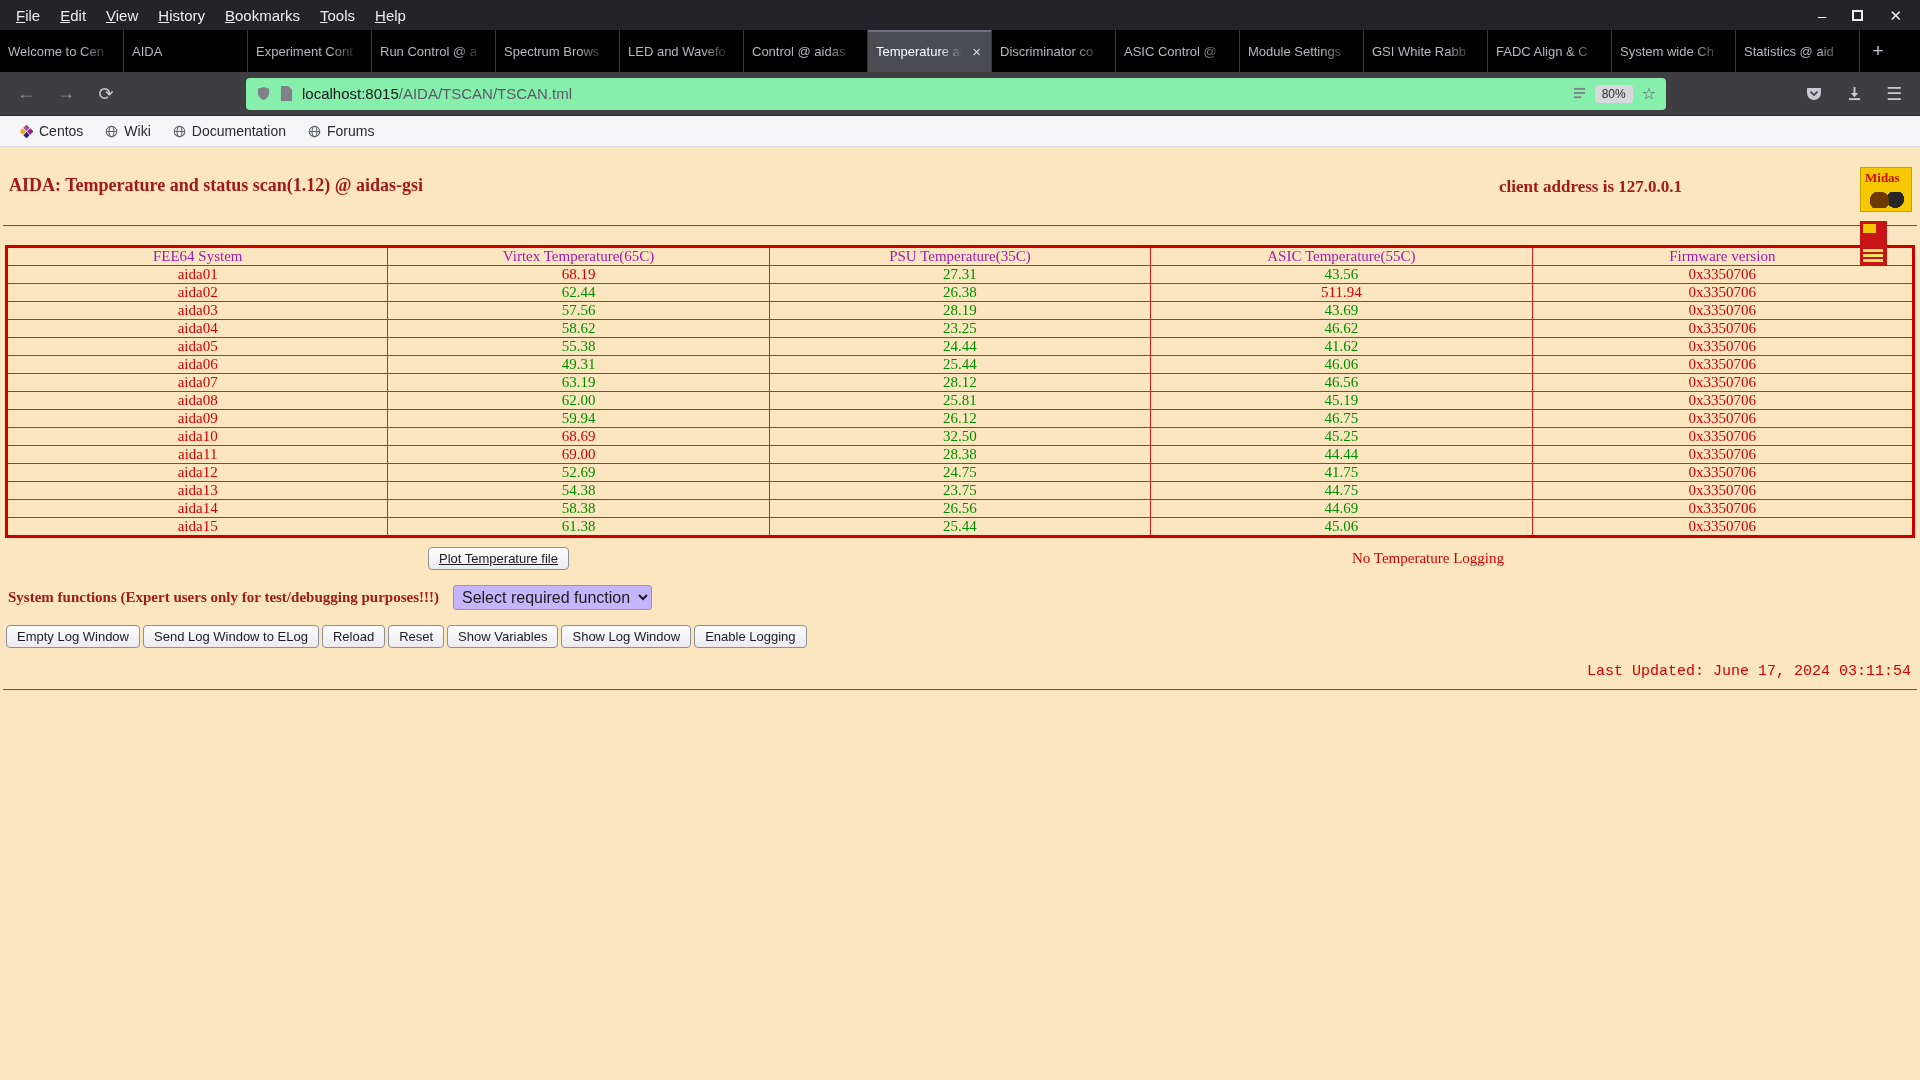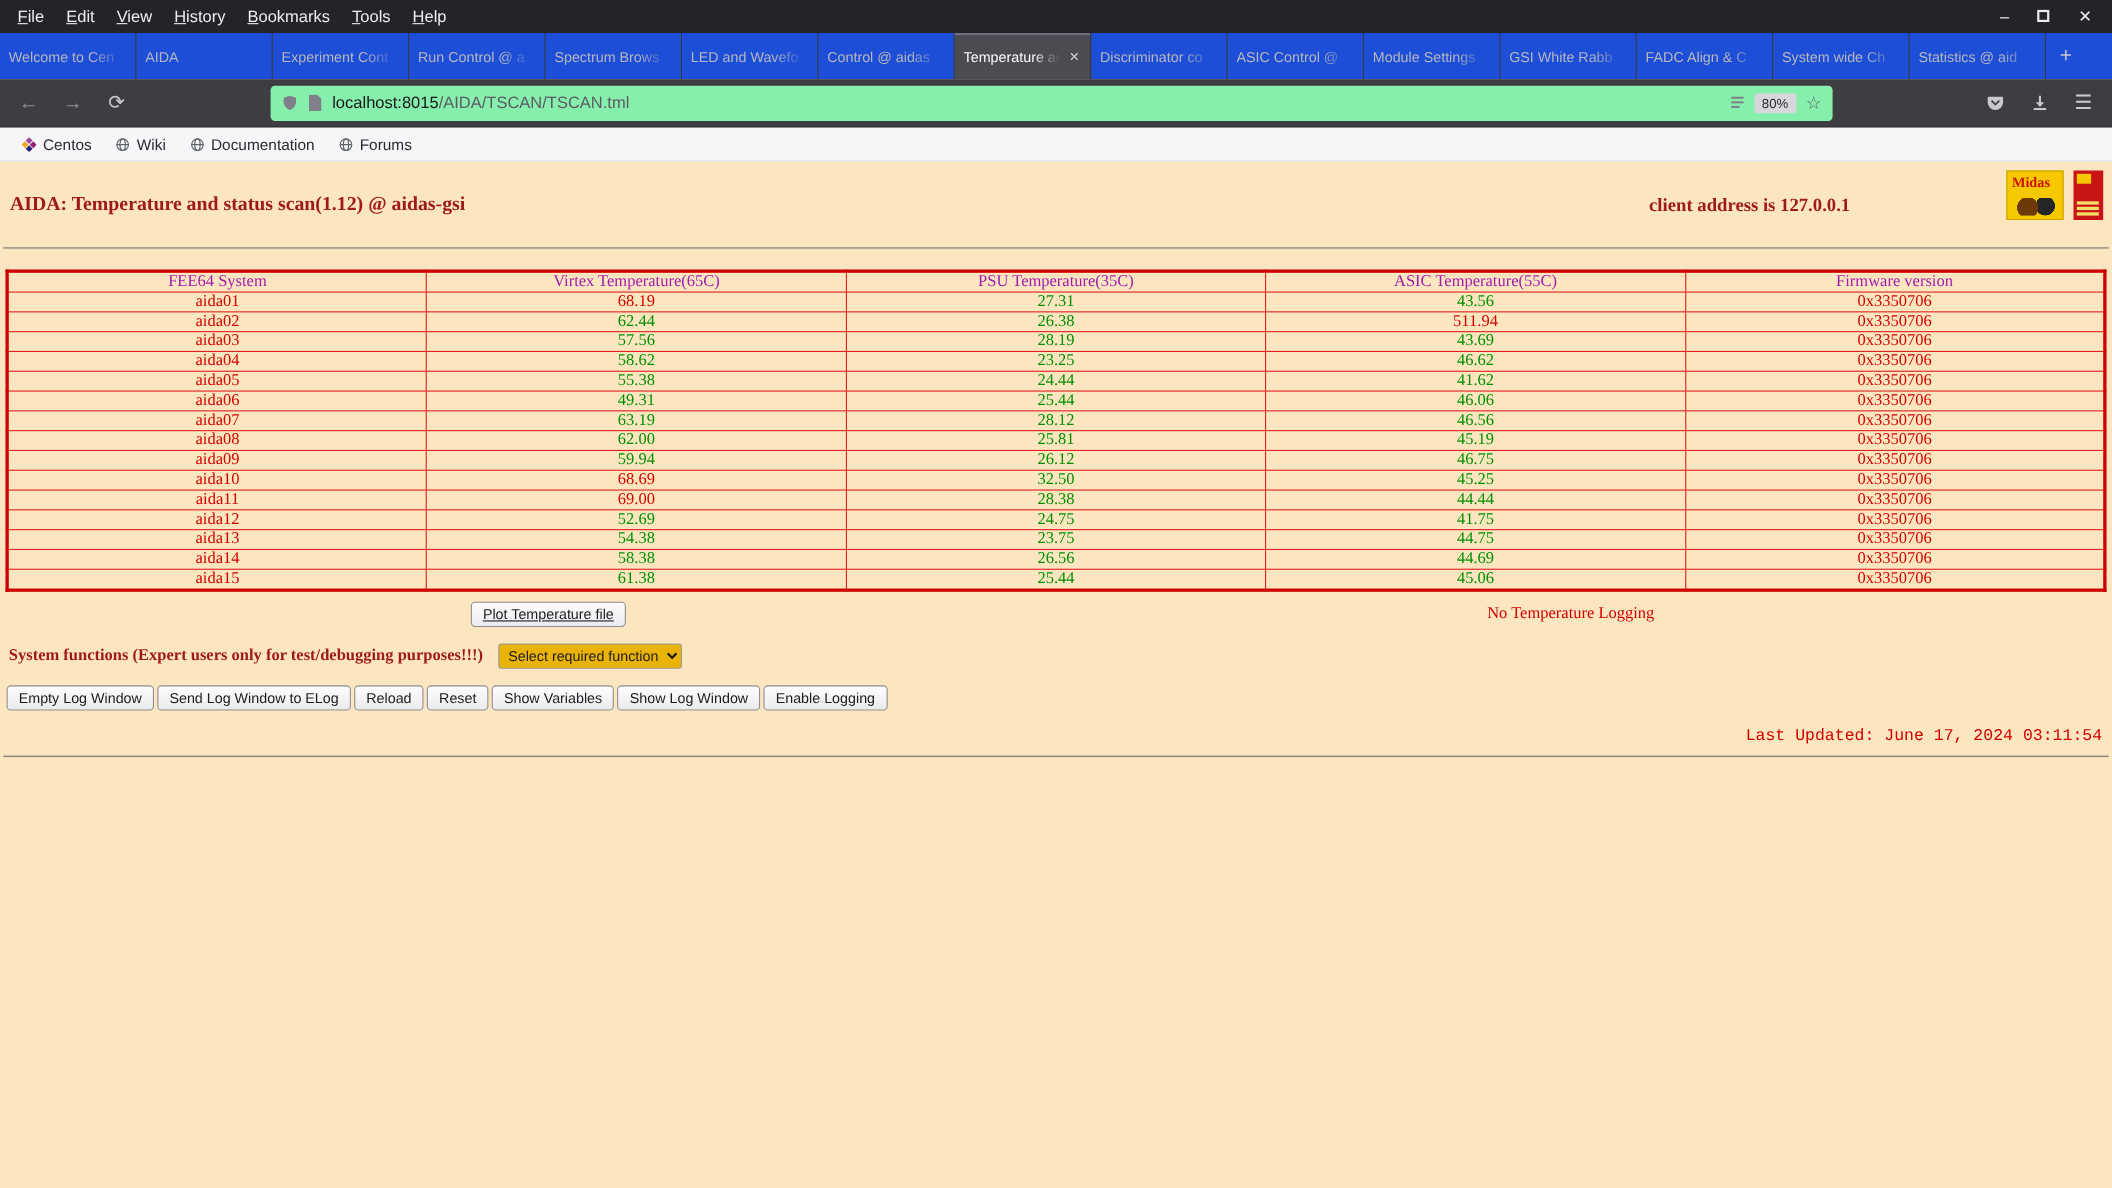--- a/index.html
+++ b/index.html
@@ -9,21 +9,21 @@
   
   .menubar { height:30px; background:#242428; display:flex; align-items:center; color:#ededf0; font-size:15px; padding-left:6px; }
   .menu-items { display:flex; align-items:center; height:100%; }
   .menu-item { display:inline-block; padding:4px 10px; cursor:default; }
   .menu-item::first-letter { text-decoration:underline; }
   .win-controls { margin-left:auto; display:flex; align-items:center; gap:26px; padding-right:18px; }
   .wc { font-size:15px; line-height:1; cursor:default; }
   .maxbox { display:inline-block; width:11px; height:11px; border:2px solid #ededf0; }
 
   
-  .tabbar { height:42px; background:#1d4ed8; display:flex; align-items:stretch; }
+  .tabbar { height:42px; background:#000000; display:flex; align-items:stretch; }
   .tab-strip { display:flex; }
   .tab { width:124px; display:flex; align-items:center; padding:0 8px; border-right:1px solid #38383c;
          color:#b6b6bc; font-size:13px; position:relative; cursor:default; }
   .tab-title { white-space:nowrap; overflow:hidden; flex:1;
                -webkit-mask-image:linear-gradient(90deg,#000 70%,transparent 97%);
                mask-image:linear-gradient(90deg,#000 70%,transparent 97%); }
   .tab.active { background:#4b4b52; color:#fbfbfe; }
   .tab.active::before { content:""; position:absolute; top:0; left:0; right:0; height:2px; background:#6f6f7a; }
   .tab-close { margin-left:4px; font-size:15px; color:#d8d8dd; padding:0 2px; }
   .new-tab { width:36px; display:flex; align-items:center; justify-content:center; font-size:19px; color:#c6c6cc; }
@@ -45,21 +45,21 @@
   
   .bookmarksbar { height:31px; background:#f6f6f8; display:flex; align-items:center; padding-left:10px; gap:2px; border-bottom:1px solid #d9d9dd; }
   .bookmark { display:flex; align-items:center; gap:6px; padding:0 10px; font-size:14px; color:#2a2a2e; height:100%; }
   .bm-icon { display:flex; align-items:center; color:#5f6368; }
 
   
   .page { height:933px; background:#fce6c0; font-family:"Liberation Serif","DejaVu Serif",serif; position:relative; }
   .page-header { position:relative; height:78px; }
   .page-title { position:absolute; left:9px; top:28px; font-size:18px; font-weight:bold; color:#a01a1a; }
   .client-addr { position:absolute; right:238px; top:30px; font-size:17px; font-weight:bold; color:#a01a1a; }
-  .logos { position:absolute; right:8px; top:8px; display:flex; gap:9px; }
+  .logos { position:absolute; right:8px; top:20px; display:flex; gap:9px;flex-direction:column; }
   .midas-logo { width:52px; height:45px; background:#f5c800; border:1px solid #c9a300; position:relative; overflow:hidden; }
   .midas-text { position:absolute; top:2px; left:4px; font-size:13px; font-weight:bold; color:#cc1100; }
   .midas-art { position:absolute; bottom:3px; left:7px; width:38px; height:16px;
                background:radial-gradient(circle at 30% 55%, #6d3a05 0 34%, transparent 35%),
                           radial-gradient(circle at 72% 45%, #262626 0 30%, transparent 31%); }
   .exp-logo { width:27px; height:45px; background:#c81414; position:relative; overflow:hidden; }
   .exp-logo .eyellow { position:absolute; top:3px; left:3px; width:13px; height:9px; background:#f5c800; }
   .exp-logo .ebar { position:absolute; left:3px; width:20px; height:3px; background:#f5e06a; }
   .ebar.b1 { bottom:14px; } .ebar.b2 { bottom:9px; } .ebar.b3 { bottom:4px; }
 
@@ -73,22 +73,22 @@
 
   .plot-row { position:relative; height:26px; margin-top:9px; }
   .plot-btn { position:absolute; left:428px; top:0;text-decoration:underline; }
   .log-status { position:absolute; left:1352px; top:3px; color:#d40000; font-size:15px; }
 
   .btn { font-family:"Liberation Sans","DejaVu Sans",sans-serif; font-size:13px; color:#1c1c1e;
          background:linear-gradient(#fdfdfe,#ebebef); border:1px solid #8f8f98; border-radius:4px; padding:3px 10px; cursor:default; }
 
   .sysfunc-row { margin-top:12px; padding-left:8px; display:flex; align-items:center; gap:14px; }
   .sysfunc-label { color:#a01a1a; font-weight:bold; font-size:15px; }
-  .func-select { font-family:"Liberation Sans","DejaVu Sans",sans-serif; font-size:13px; padding:2px 4px;
-                 border:1px solid #9a9aa2; border-radius:3px; background:#eab308; color:#1c1c1e; }
+  .func-select { font-family:"Liberation Sans","DejaVu Sans",sans-serif; font-size:16px; padding:2px 4px;
+                 border:1px solid #9a9aa2; border-radius:3px; background:#c4b5fd; color:#1c1c1e; }
 
   .action-row { margin-top:15px; padding-left:6px; display:flex; gap:3px; }
 
   .updated { margin-top:15px; text-align:right; padding-right:9px; color:#d40000; font-size:15px;font-family:Liberation Mono, monospace; }
   .rule.bottom { margin-top:9px; }
 </style>
 </head>
 <body>
 
 <div class="browser">

